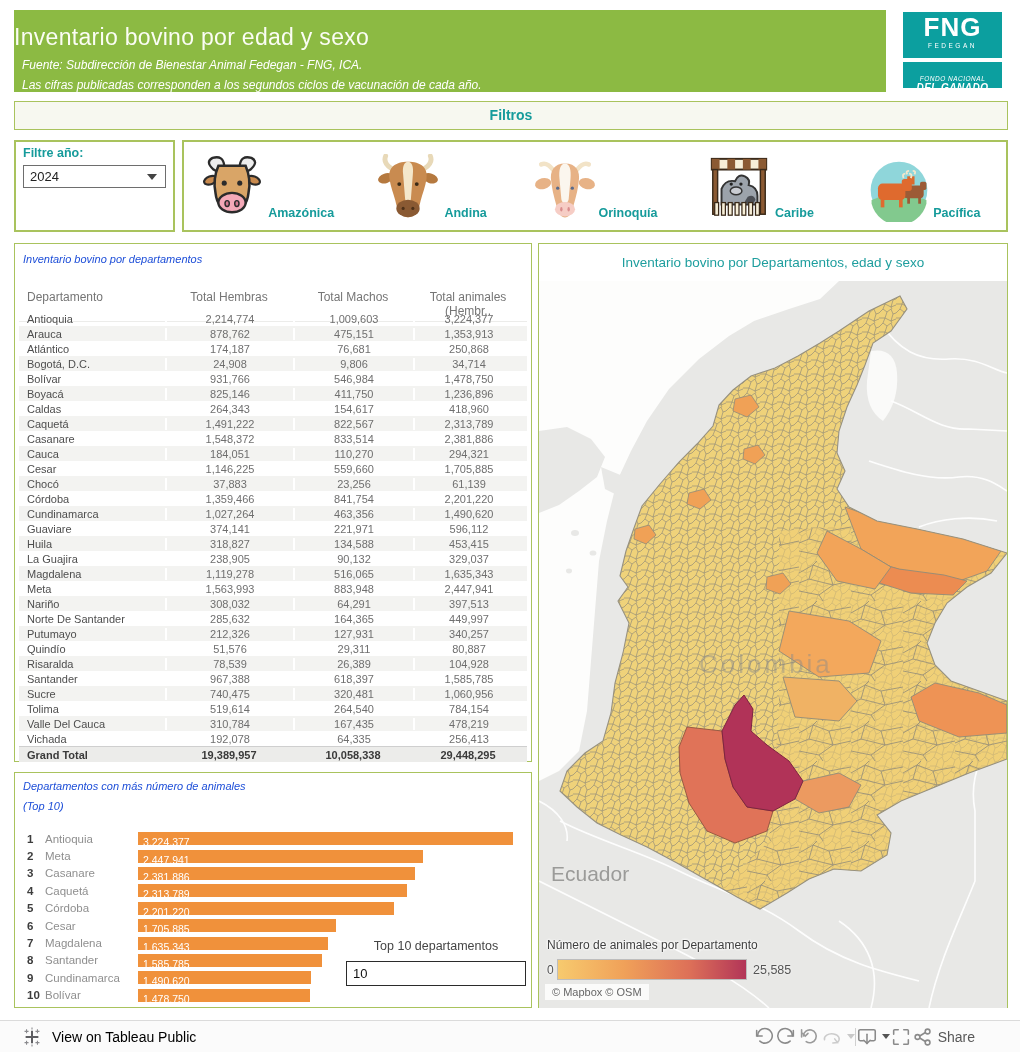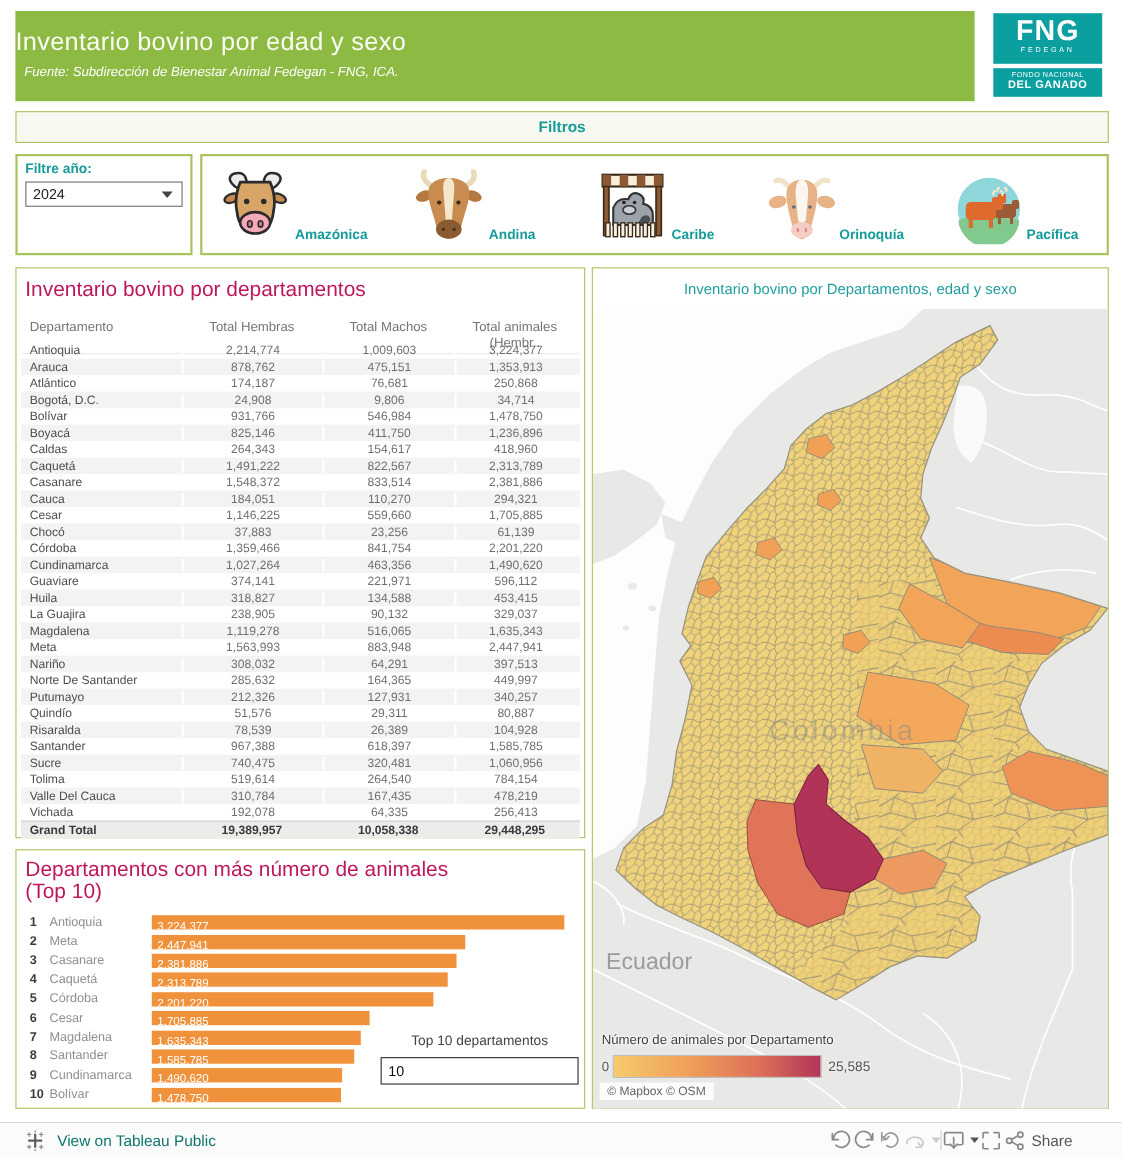--- a/index.html
+++ b/index.html
@@ -9,40 +9,40 @@
   
   #header-panel { position:absolute; left:14px; top:10px; width:872px; height:82px; background:#8CBA43; }
   .header-title { position:absolute; top:14px; left:0; right:0; font-size:23px; color:#FBFDF4; letter-spacing:.3px; }
   .header-src { position:absolute; left:8px; color:#FFFFFF; font-size:12px; font-style:italic; }
   .src1 { top:48px; } .src2 { top:68px; }
 
   #logo-panel { position:absolute; left:897px; top:10px; width:111px; height:80px; background:#fff; }
   .logo-block1 { position:absolute; left:6px; top:2px; width:99px; height:46px; background:#0C9F9F; color:#fff; text-align:center; }
   .logo-acronym { font-size:26px; font-weight:bold; letter-spacing:1px; line-height:30px; }
   .logo-org { font-size:6.5px; letter-spacing:2.5px; }
-  .logo-block2 { position:absolute; left:6px; top:52px; width:99px; height:26px; background:#0C9F9F; color:#fff; text-align:center; padding-top:3px; }
+  .logo-block2 { position:absolute; left:6px; top:52px; width:99px; height:26px; background:#0C9F9F; color:#fff; text-align:center; padding-top:13px;font-style:italic; }
   .logo-fund1 { font-size:6.5px; letter-spacing:.5px; }
   .logo-fund2 { font-size:10px; font-weight:bold; letter-spacing:.5px; }
 
   
   #filtros-bar { position:absolute; left:14px; top:101px; width:994px; height:29px; background:#F7F8F0; border:1px solid #A9C35D; text-align:center; }
   #filtros-bar span { font-size:14px; color:#169B9B; font-weight:bold; line-height:27px; }
 
   #year-panel { position:absolute; left:14px; top:140px; width:161px; height:92px; background:#fff; border:2px solid #A9C35D; }
   .year-label { position:absolute; left:7px; top:4px; color:#169B9B; font-weight:bold; font-size:12.5px; }
   .year-select { position:absolute; left:7px; top:23px; width:143px; height:23px; border:1px solid #6E6E6E; background:#fff; font-size:13px; color:#222; padding:3px 6px; cursor:pointer; }
   .year-caret { position:absolute; right:8px; top:8px; width:0; height:0; border-left:5px solid transparent; border-right:5px solid transparent; border-top:6px solid #444; }
 
   #regions-panel { position:absolute; left:182px; top:140px; width:826px; height:92px; background:#fff; border:2px solid #A9C35D; display:flex; }
   .region { flex:1; display:flex; align-items:flex-end; justify-content:center; gap:2px; padding-bottom:8px; cursor:pointer; }
   .region svg { display:block; }
   .region-label { color:#169B9B; font-weight:bold; font-size:12.5px; padding-bottom:2px; }
 
   
-  .panel-title { color:#be185d; font-size:19px; }
+  .panel-title { color:#1d4ed8; font-size:11px;font-style:italic; }
 
   
   #table-panel { position:absolute; left:14px; top:243px; width:518px; height:519px; background:#fff; border:1px solid #A9C35D; }
   #table-panel .panel-title { position:absolute; left:8px; top:9px; }
   .thead { position:absolute; left:4px; top:46px; right:4px; display:flex; font-size:12px; color:#757575; border-bottom:1px solid #ECECEA; padding-bottom:3px; }
   .col-dept { width:146px; padding-left:8px; text-align:left; }
   .col-num  { width:128px; text-align:center; }
   .col-num2 { width:120px; text-align:center; }
   .col-num3 { width:110px; text-align:center; }
   .tbody { position:absolute; left:4px; top:67px; right:4px; height:435px; }
@@ -72,38 +72,39 @@
   .legend-title { position:absolute; left:8px; top:694px; font-size:12px; color:#3F3F3F; text-shadow:0 0 3px #fff,0 0 3px #fff,0 0 3px #fff; }
   .legend-zero { position:absolute; left:8px; top:719px; font-size:12px; color:#555; text-shadow:0 0 3px #fff,0 0 3px #fff; }
   .legend-bar { position:absolute; left:18px; top:715px; width:190px; height:21px; border:1px solid #BDBDBD;
     background:linear-gradient(90deg,#F7CA6E 0%,#F0A159 35%,#DD7058 70%,#B23558 100%); }
   .legend-max { position:absolute; left:214px; top:719px; font-size:12.5px; color:#555; text-shadow:0 0 3px #fff; }
   .map-attribution { position:absolute; left:6px; top:740px; background:rgba(255,255,255,.8); padding:2px 7px; font-size:11px; color:#666; }
 
   
   #toolbar { position:absolute; left:0; top:1020px; width:1020px; height:32px; background:#FBFBFB; border-top:1px solid #DBDBDB; display:flex; align-items:center; }
   .tb-left { display:flex; align-items:center; gap:10px; padding-left:22px; }
-  .tb-view { font-size:14px; color:#0f766e; }
+  .tb-view { font-size:14px; color:#000000; }
   .tb-right { margin-left:auto; display:flex; align-items:center; padding-right:45px; }
   .tb-btn { display:flex; align-items:center; gap:4px; cursor:pointer; }
   .tb-sep { width:1px; height:18px; background:#D0D0D0; }
   .caret-dn { width:0; height:0; border-left:4px solid transparent; border-right:4px solid transparent; border-top:5px solid #555; }
   .caret-dis { border-top-color:#C9C9C9; }
   .share-txt { font-size:14px; color:#585858; }
 
   svg text { font-family:"Liberation Sans",sans-serif; }
 </style>
 </head>
 <body>
 
 <div id="app">
 
   <div id="header-panel">
     <div class="header-title">Inventario bovino por edad y sexo</div>
     <div class="header-src src1">Fuente:  Subdirección de Bienestar Animal  Fedegan - FNG, ICA.</div>
+    <div class="header-src src2">Las cifras publicadas corresponden a los segundos ciclos de vacunación de cada año.</div>
   </div>
 
   <div id="logo-panel">
     <div class="logo-block1">
       <div class="logo-acronym">FNG</div>
       <div class="logo-org">FEDEGAN</div>
     </div>
     <div class="logo-block2">
       <div class="logo-fund1">FONDO NACIONAL</div>
       <div class="logo-fund2">DEL GANADO</div>
@@ -146,20 +147,36 @@
         <ellipse cx="58" cy="25" rx="8" ry="5" fill="#B5793F" transform="rotate(18 58 25)"></ellipse>
         <path d="M35,8 C48,8 56,14 54,26 C53,33 50,41 48,48 C46,58 42,65 35,65 C28,65 24,58 22,48 C20,41 17,33 16,26 C14,14 22,8 35,8 Z" fill="#C98B50"></path>
         <path d="M35,8 C39,8 41,13 40,21 L38,46 C37,53 33,53 32,46 L30,21 C29,13 31,8 35,8 Z" fill="#F4E7CB"></path>
         <ellipse cx="35" cy="56" rx="12" ry="9" fill="#8A5A33"></ellipse>
         <circle cx="30" cy="56" r="1.6" fill="#4C3018"></circle>
           <circle cx="40" cy="56" r="1.6" fill="#4C3018"></circle>
         <circle cx="26" cy="31" r="2" fill="#3A2A16"></circle>
           <circle cx="44" cy="31" r="2" fill="#3A2A16"></circle>
       </svg>
       <span class="region-label">Andina</span>
+    </div>
+    <div class="region">
+      <svg width="64" height="64" viewBox="0 0 70 70">
+        <path d="M22,13 q-7,-9 -13,-6" stroke="#F2E3C7" stroke-width="5" fill="none" stroke-linecap="round"></path>
+        <path d="M48,13 q7,-9 13,-6" stroke="#F2E3C7" stroke-width="5" fill="none" stroke-linecap="round"></path>
+        <ellipse cx="11" cy="28" rx="9" ry="6" fill="#E7B286" transform="rotate(-14 11 28)"></ellipse>
+        <ellipse cx="59" cy="28" rx="9" ry="6" fill="#E7B286" transform="rotate(14 59 28)"></ellipse>
+        <path d="M35,6 C47,6 52,14 50,26 C49,36 46,46 44,53 C42,61 39,65 35,65 C31,65 28,61 26,53 C24,46 21,36 20,26 C18,14 23,6 35,6 Z" fill="#E7B286"></path>
+        <path d="M35,6 C40,6 42,13 41,23 L39,45 C38,51 32,51 31,45 L29,23 C28,13 30,6 35,6 Z" fill="#FBF6EE"></path>
+        <ellipse cx="35" cy="56" rx="11" ry="8" fill="#F6CDC5"></ellipse>
+        <ellipse cx="31" cy="56" rx="1.3" ry="2.4" fill="#D98C8C"></ellipse>
+          <ellipse cx="39" cy="56" rx="1.3" ry="2.4" fill="#D98C8C"></ellipse>
+        <circle cx="27" cy="33" r="1.8" fill="#5A6B8C"></circle>
+          <circle cx="43" cy="33" r="1.8" fill="#5A6B8C"></circle>
+      </svg>
+      <span class="region-label">Orinoquía</span>
     </div>
     <div class="region">
       <svg width="68" height="68" viewBox="0 0 70 70">
         <rect x="7" y="5" width="56" height="11" fill="#F7EFD8" stroke="#3A2A1A" stroke-width="2"></rect>
         <rect x="7" y="5" width="8" height="11" fill="#8B5A33"></rect>
           <rect x="23" y="5" width="8" height="11" fill="#8B5A33"></rect>
         <rect x="39" y="5" width="8" height="11" fill="#8B5A33"></rect>
           <rect x="55" y="5" width="8" height="11" fill="#8B5A33"></rect>
         <rect x="8" y="16" width="5" height="46" fill="#8B5A33" stroke="#3A2A1A" stroke-width="1.5"></rect>
         <rect x="57" y="16" width="5" height="46" fill="#8B5A33" stroke="#3A2A1A" stroke-width="1.5"></rect>
@@ -172,36 +189,20 @@
           <rect x="10" y="50" width="4" height="13"></rect>
             <rect x="17" y="50" width="4" height="13"></rect>
           <rect x="24" y="50" width="4" height="13"></rect>
             <rect x="31" y="50" width="4" height="13"></rect>
           <rect x="38" y="50" width="4" height="13"></rect>
             <rect x="45" y="50" width="4" height="13"></rect>
           <rect x="52" y="50" width="4" height="13"></rect>
         </g>
       </svg>
       <span class="region-label">Caribe</span>
-    </div>
-    <div class="region">
-      <svg width="64" height="64" viewBox="0 0 70 70">
-        <path d="M22,13 q-7,-9 -13,-6" stroke="#F2E3C7" stroke-width="5" fill="none" stroke-linecap="round"></path>
-        <path d="M48,13 q7,-9 13,-6" stroke="#F2E3C7" stroke-width="5" fill="none" stroke-linecap="round"></path>
-        <ellipse cx="11" cy="28" rx="9" ry="6" fill="#E7B286" transform="rotate(-14 11 28)"></ellipse>
-        <ellipse cx="59" cy="28" rx="9" ry="6" fill="#E7B286" transform="rotate(14 59 28)"></ellipse>
-        <path d="M35,6 C47,6 52,14 50,26 C49,36 46,46 44,53 C42,61 39,65 35,65 C31,65 28,61 26,53 C24,46 21,36 20,26 C18,14 23,6 35,6 Z" fill="#E7B286"></path>
-        <path d="M35,6 C40,6 42,13 41,23 L39,45 C38,51 32,51 31,45 L29,23 C28,13 30,6 35,6 Z" fill="#FBF6EE"></path>
-        <ellipse cx="35" cy="56" rx="11" ry="8" fill="#F6CDC5"></ellipse>
-        <ellipse cx="31" cy="56" rx="1.3" ry="2.4" fill="#D98C8C"></ellipse>
-          <ellipse cx="39" cy="56" rx="1.3" ry="2.4" fill="#D98C8C"></ellipse>
-        <circle cx="27" cy="33" r="1.8" fill="#5A6B8C"></circle>
-          <circle cx="43" cy="33" r="1.8" fill="#5A6B8C"></circle>
-      </svg>
-      <span class="region-label">Orinoquía</span>
     </div>
     <div class="region">
       <svg width="64" height="64" viewBox="0 0 70 70">
         <circle cx="35" cy="35" r="31" fill="#8FD6DA"></circle>
         <path d="M5,46 Q35,34 65,46 L65,50 A31,31 0 0 1 5,50 Z" fill="#82C98E"></path>
         <path d="M44,20 h8 v9 h-8 Z" fill="#D96A2E"></path>
           <path d="M44,18 q-2,-4 2,-4 M52,18 q2,-4 -2,-4" stroke="#F4E7CB" stroke-width="2" fill="none"></path>
         <rect x="40" y="30" width="22" height="14" rx="4" fill="#9C5B36"></rect>
         <rect x="58" y="26" width="7" height="9" rx="2" fill="#9C5B36"></rect>
         <rect x="12" y="28" width="30" height="18" rx="5" fill="#DF6A2E"></rect>

